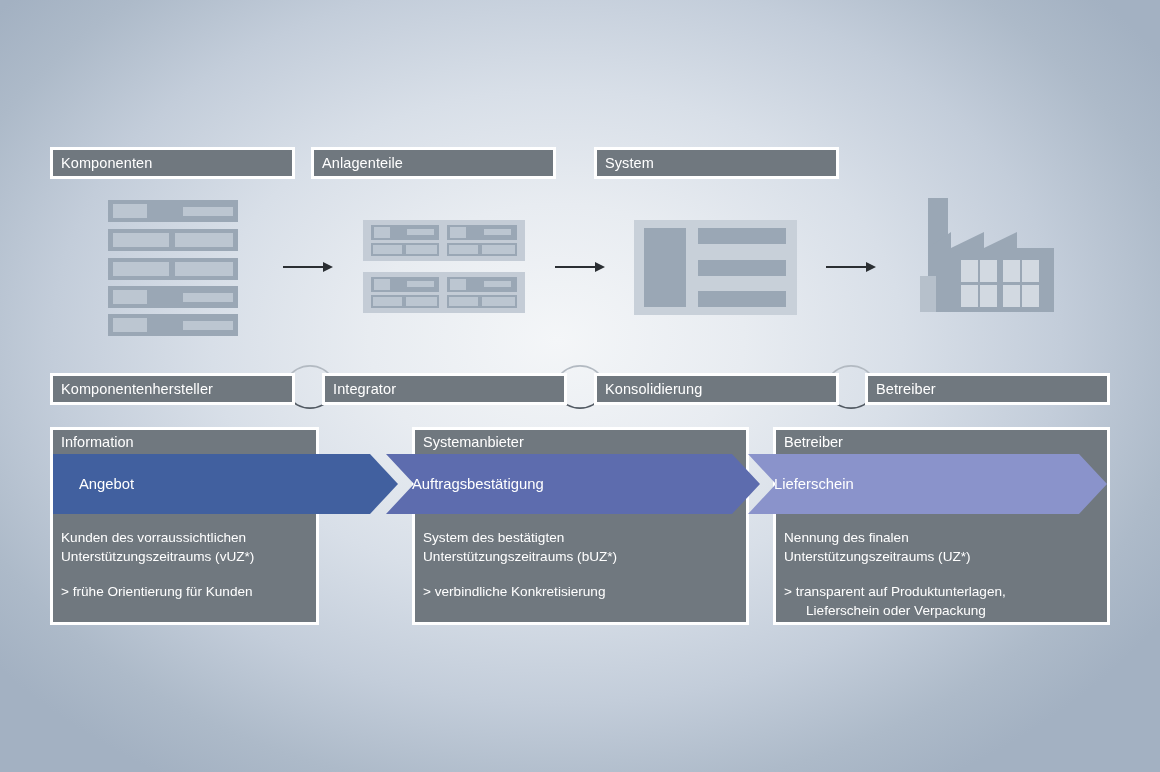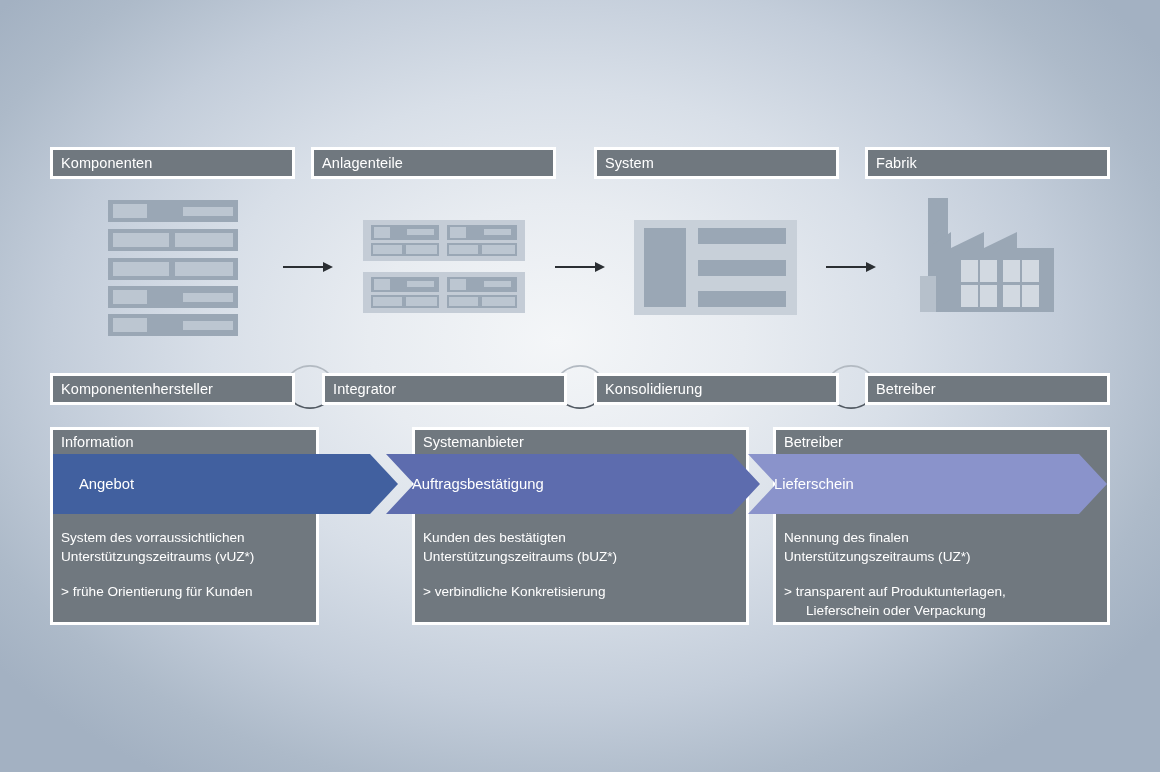--- a/index.html
+++ b/index.html
@@ -81,23 +81,20 @@
 <div id="stage">
 
   <div class="chip" style="left:50px;top:147px;width:245px;">
     <span>Komponenten</span>
   </div>
   <div class="chip" style="left:311px;top:147px;width:245px;">
     <span>Anlagenteile</span>
   </div>
   <div class="chip" style="left:594px;top:147px;width:245px;">
     <span>System</span>
-  </div>
-  <div class="chip" style="left:865px;top:147px;width:245px;">
-    <span>Fabrik</span>
   </div>
 
   <div class="icon-area" style="left:108px;top:200px;width:130px;height:137px;">
     <div class="comp-row" style="left:0;top:0;width:130px;height:22px;"></div>
     <div class="comp-sub" style="left:5px;top:4px;width:34px;height:14px;"></div>
     <div class="comp-sub" style="left:75px;top:7px;width:50px;height:9px;"></div>
 
     <div class="comp-row" style="left:0;top:29px;width:130px;height:22px;"></div>
     <div class="comp-sub" style="left:5px;top:33px;width:56px;height:14px;"></div>
     <div class="comp-sub" style="left:67px;top:33px;width:58px;height:14px;"></div>
@@ -221,32 +218,32 @@
     <span>Konsolidierung</span>
   </div>
   <div class="chip" style="left:865px;top:373px;width:245px;">
     <span>Betreiber</span>
   </div>
 
   <div class="panel" style="left:50px;top:427px;width:269px;height:198px;">
     <div class="panel-title">Information</div>
     <div class="panel-body" style="top:98px;">
       <p class="blk">
-        <span>System des vorraussichtlichen</span><br>
+        <span>Kunden des vorraussichtlichen</span><br>
         <span>Unterstützungszeitraums (vUZ*)</span>
       </p>
       <p class="blk hang">&gt; frühe Orientierung für Kunden</p>
     </div>
   </div>
 
   <div class="panel" style="left:412px;top:427px;width:337px;height:198px;">
     <div class="panel-title">Systemanbieter</div>
     <div class="panel-body" style="top:98px;">
       <p class="blk">
-        <span>Kunden des bestätigten</span><br>
+        <span>System des bestätigten</span><br>
         <span>Unterstützungszeitraums (bUZ*)</span>
       </p>
       <p class="blk hang">&gt; verbindliche Konkretisierung</p>
     </div>
   </div>
 
   <div class="panel" style="left:773px;top:427px;width:337px;height:198px;">
     <div class="panel-title">Betreiber</div>
     <div class="panel-body" style="top:98px;">
       <p class="blk">

